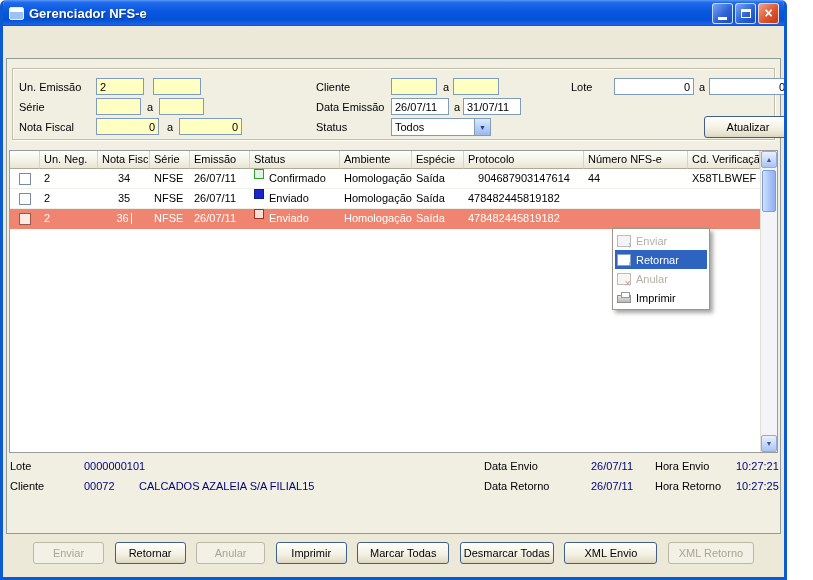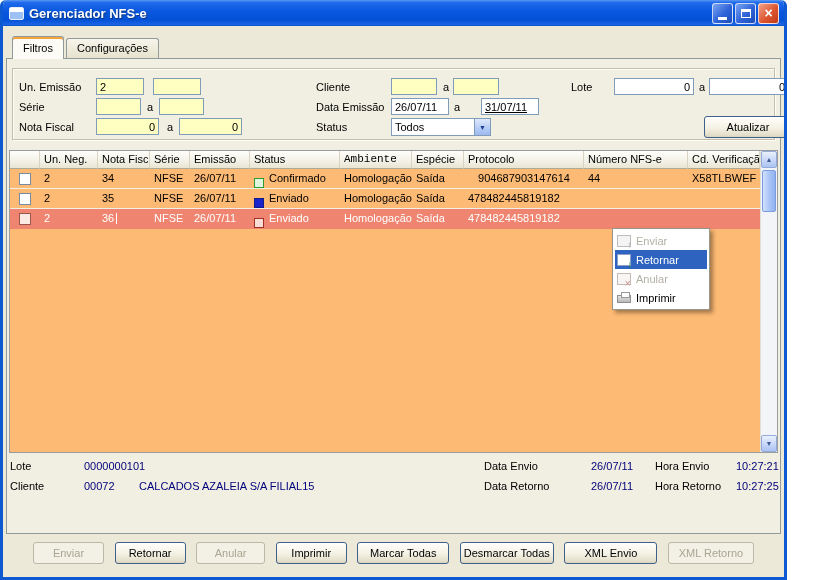--- a/index.html
+++ b/index.html
@@ -25,32 +25,32 @@
   
   .fpanel{position:absolute;left:5px;right:5px;top:9px;height:72px;border:1px solid #c2beab;box-shadow:inset 1px 1px 0 #fffef6,1px 1px 0 #fffef6}
   .flabel{position:absolute;font-size:11px;white-space:nowrap}
   .fin{position:absolute;height:17px;border:1px solid #7f9db9;font-size:11px;padding:0 3px;font-family:inherit;background:#fff}
   .fin.yellow{background:#ffffc2}
   .fin.num{text-align:right}
   .combo{position:absolute;height:18px;border:1px solid #7f9db9;background:#fff;font-size:11px}
   .combo-text{position:absolute;left:3px;top:2px}
   .combo-btn{position:absolute;right:0;top:0;bottom:0;width:16px;background:linear-gradient(#dde8fc,#b4cbf6 60%,#9cb8ef);border-left:1px solid #7f9db9;display:flex;align-items:center;justify-content:center;font-size:7px;color:#1c3f94}
   
-  .grid{position:absolute;left:2px;right:2px;top:91px;height:303px;border:1px solid #9b9b9b;background:#fdba74}
+  .grid{position:absolute;left:2px;right:2px;top:91px;height:303px;border:1px solid #9b9b9b;background:#ffffff}
   .grid-content{position:absolute;left:0;top:0;right:17px;bottom:0;overflow:hidden}
   .grid-header{display:flex;height:18px}
   .hcell{flex-shrink:0;background:linear-gradient(#fefefb 0%,#f3f1e6 60%,#e8e5d3 100%);border-right:1px solid #d8d4c1;border-bottom:1px solid #adaa98;font-size:11px;padding:2px 4px;white-space:nowrap;overflow:hidden}
   .grow{display:flex;height:20px;border-bottom:1px solid #efeee7;align-items:center}
   .grow.selected{color:#fff;border-bottom-color:transparent}
   .cell{flex-shrink:0;font-size:11px;padding:0 4px;white-space:nowrap;overflow:hidden;line-height:19px}
   .cbcell{display:flex;align-items:center;justify-content:center;padding:0}
   .cb{width:12px;height:12px;background:#fff;border:1px solid #778ba5;display:block}
   .grow.selected .cb{background:#fbe9e4;border-color:#99564a}
-  .c-nota_fiscal{text-align:left}
-  .c-status{display:flex;align-items:flex-end;gap:5px}
+  .c-nota_fiscal{text-align:center}
+  .c-status{display:flex;align-items:flex-start;gap:5px}
   .status-square{width:10px;height:10px;border:1px solid;flex-shrink:0;display:inline-block}
   .caret{display:inline-block;width:1px;height:11px;background:#fff;margin-left:2px;vertical-align:-2px}
   
   .vscroll{position:absolute;top:0;right:0;bottom:0;width:17px;background:#f2f4f7;border-left:1px solid #e3e1d6}
   .sbtn{position:absolute;left:0;right:0;height:17px;background:linear-gradient(#eaf0fd,#c4d5f8 60%,#abc2f1);border:1px solid #93abd9;border-radius:2px;display:flex;align-items:center;justify-content:center;font-size:7px;color:#3e5a94}
   .sbtn.up{top:0}.sbtn.down{bottom:0}
   .sthumb{position:absolute;left:1px;right:1px;top:19px;height:42px;background:linear-gradient(90deg,#d2e2fd,#abc6f8 50%,#90b1ee);border:1px solid #7c9ce0;border-radius:2px}
   
   .flab{position:absolute;font-size:11px;color:#000;white-space:nowrap}
   .fval{position:absolute;font-size:11px;color:#00007c;white-space:nowrap}
@@ -85,24 +85,20 @@
           <span class="min-glyph"></span>
         </span>
       <span class="wb blue">
           <span class="max-glyph"></span>
         </span>
       <span class="wb close">×</span>
     </div>
   </div>
 
   <div class="wbody">
-    <div class="tabs">
-      <div class="tab active">Filtros</div>
-      <div class="tab">Configurações</div>
-    </div>
 
     <div class="tabpage">
 
       <div class="fpanel">
         <span class="flabel" style="left:6px;top:12px">Un. Emissão</span>
         <input class="fin yellow" style="left: 83px; top: 9px; width: 48px;" value="2">
         <input class="fin yellow" style="left: 140px; top: 9px; width: 48px;" value="">
 
         <span class="flabel" style="left:6px;top:32px">Série</span>
         <input class="fin yellow" style="left: 83px; top: 29px; width: 45px;" value="">
@@ -115,21 +111,21 @@
         <input class="fin yellow num" style="left: 166px; top: 49px; width: 63px;" value="0">
 
         <span class="flabel" style="left:303px;top:12px">Cliente</span>
         <input class="fin yellow" style="left: 378px; top: 9px; width: 46px;" value="">
         <span class="flabel" style="left:430px;top:12px">a</span>
         <input class="fin yellow" style="left: 440px; top: 9px; width: 46px;" value="">
 
         <span class="flabel" style="left:303px;top:32px">Data Emissão</span>
         <input class="fin" style="left: 378px; top: 29px; width: 58px;" value="26/07/11">
         <span class="flabel" style="left:441px;top:32px">a</span>
-        <input class="fin" style="left: 468px; top: 29px; width: 58px; text-decoration: underline;" value="31/07/11">
+        <input class="fin" style="left: 450px; top: 29px; width: 58px;" value="31/07/11">
 
         <span class="flabel" style="left:303px;top:52px">Status</span>
         <div class="combo" style="left:378px;top:49px;width:100px">
           <span class="combo-text">Todos</span>
           <span class="combo-btn">
               <span>▼</span>
             </span>
         </div>
 
         <span class="flabel" style="left:558px;top:12px">Lote</span>
@@ -142,21 +138,21 @@
 
       <div class="grid">
         <div class="grid-content">
           <div class="grid-header">
               <div class="hcell" style="width: 30px;"></div>
               <div class="hcell" style="width: 58px;">Un. Neg.</div>
               <div class="hcell" style="width: 52px;">Nota Fiscal</div>
               <div class="hcell" style="width: 40px;">Série</div>
               <div class="hcell" style="width: 60px;">Emissão</div>
               <div class="hcell" style="width: 90px;">Status</div>
-              <div class="hcell" style="width: 72px; font-family: Liberation Mono, monospace;">Ambiente</div>
+              <div class="hcell" style="width: 72px;">Ambiente</div>
               <div class="hcell" style="width: 52px;">Espécie</div>
               <div class="hcell" style="width: 120px;">Protocolo</div>
               <div class="hcell" style="width: 104px;">Número NFS-e</div>
               <div class="hcell" style="flex: 1 1 0%;">Cd. Verificação</div>
             </div>
           <div>
               <div class="grow">
                 <div class="cell cbcell" style="width: 30px;">
                   <span class="cb"></span>
                 </div>

